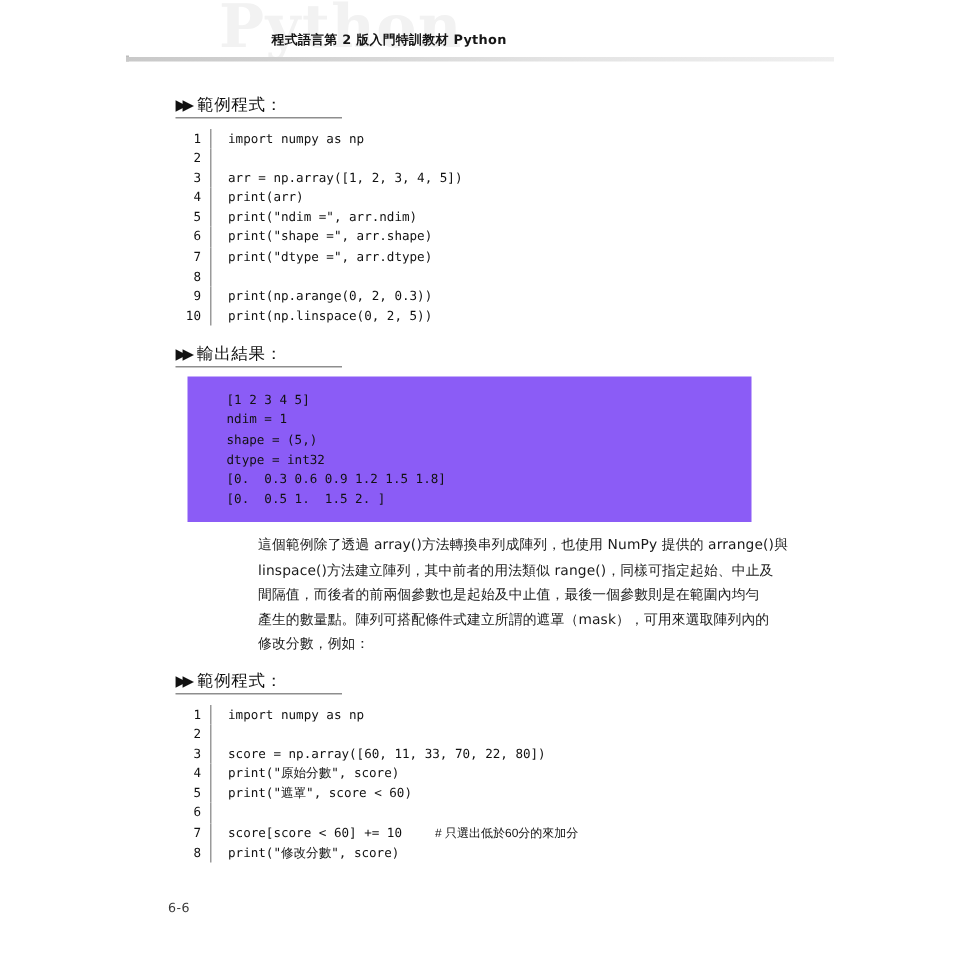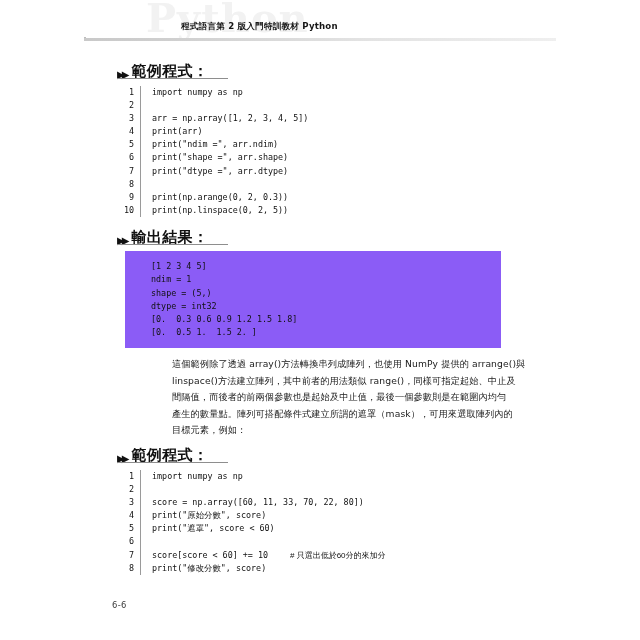--- a/index.html
+++ b/index.html
@@ -80,22 +80,22 @@
   }
   .chev {
     font-size: 10px;
     line-height: 1;
     color: #111;
     letter-spacing: -3px;
     margin-right: 5px;
     padding-bottom: 1px;
   }
   .section-label {
-    font-size: 15px;
-    font-weight: bold;
+    font-size: 11px;
+    font-weight: normal;
     color: #111;
     letter-spacing: 0.4px;
   }
   .section-underline {
     position: absolute;
     height: 1px;
     background: #8e8e8e;
   }
 
   
@@ -252,21 +252,21 @@
       <div class="out-row">dtype = int32</div>
       <div class="out-row">[0.  0.3 0.6 0.9 1.2 1.5 1.8]</div>
       <div class="out-row">[0.  0.5 1.  1.5 2. ]</div>
     </div>
 
   <div class="para" id="para1" style="left:127px; top:356px; width:415px;margin-left:45px;">
       <div>這個範例除了透過 array()方法轉換串列成陣列，也使用 NumPy 提供的 arrange()與</div>
       <div>linspace()方法建立陣列，其中前者的用法類似 range()，同樣可指定起始、中止及</div>
       <div>間隔值，而後者的前兩個參數也是起始及中止值，最後一個參數則是在範圍內均勻</div>
       <div>產生的數量點。陣列可搭配條件式建立所謂的遮罩（mask），可用來選取陣列內的</div>
-      <div>目標元素，例如：</div>
+      <div>修改分數，例如：</div>
     </div>
 
   <div class="section-head" style="left:117px; top:446px;">
     <span class="chev">▶▶</span>
     <span class="section-label">範例程式：</span>
   </div>
   <div class="section-underline" style="left:117px; top:462px; width:111px;"></div>
 
   <div class="code-block" id="code2" style="left:114px; top:470px; width:420px;">
       <div class="code-row">

